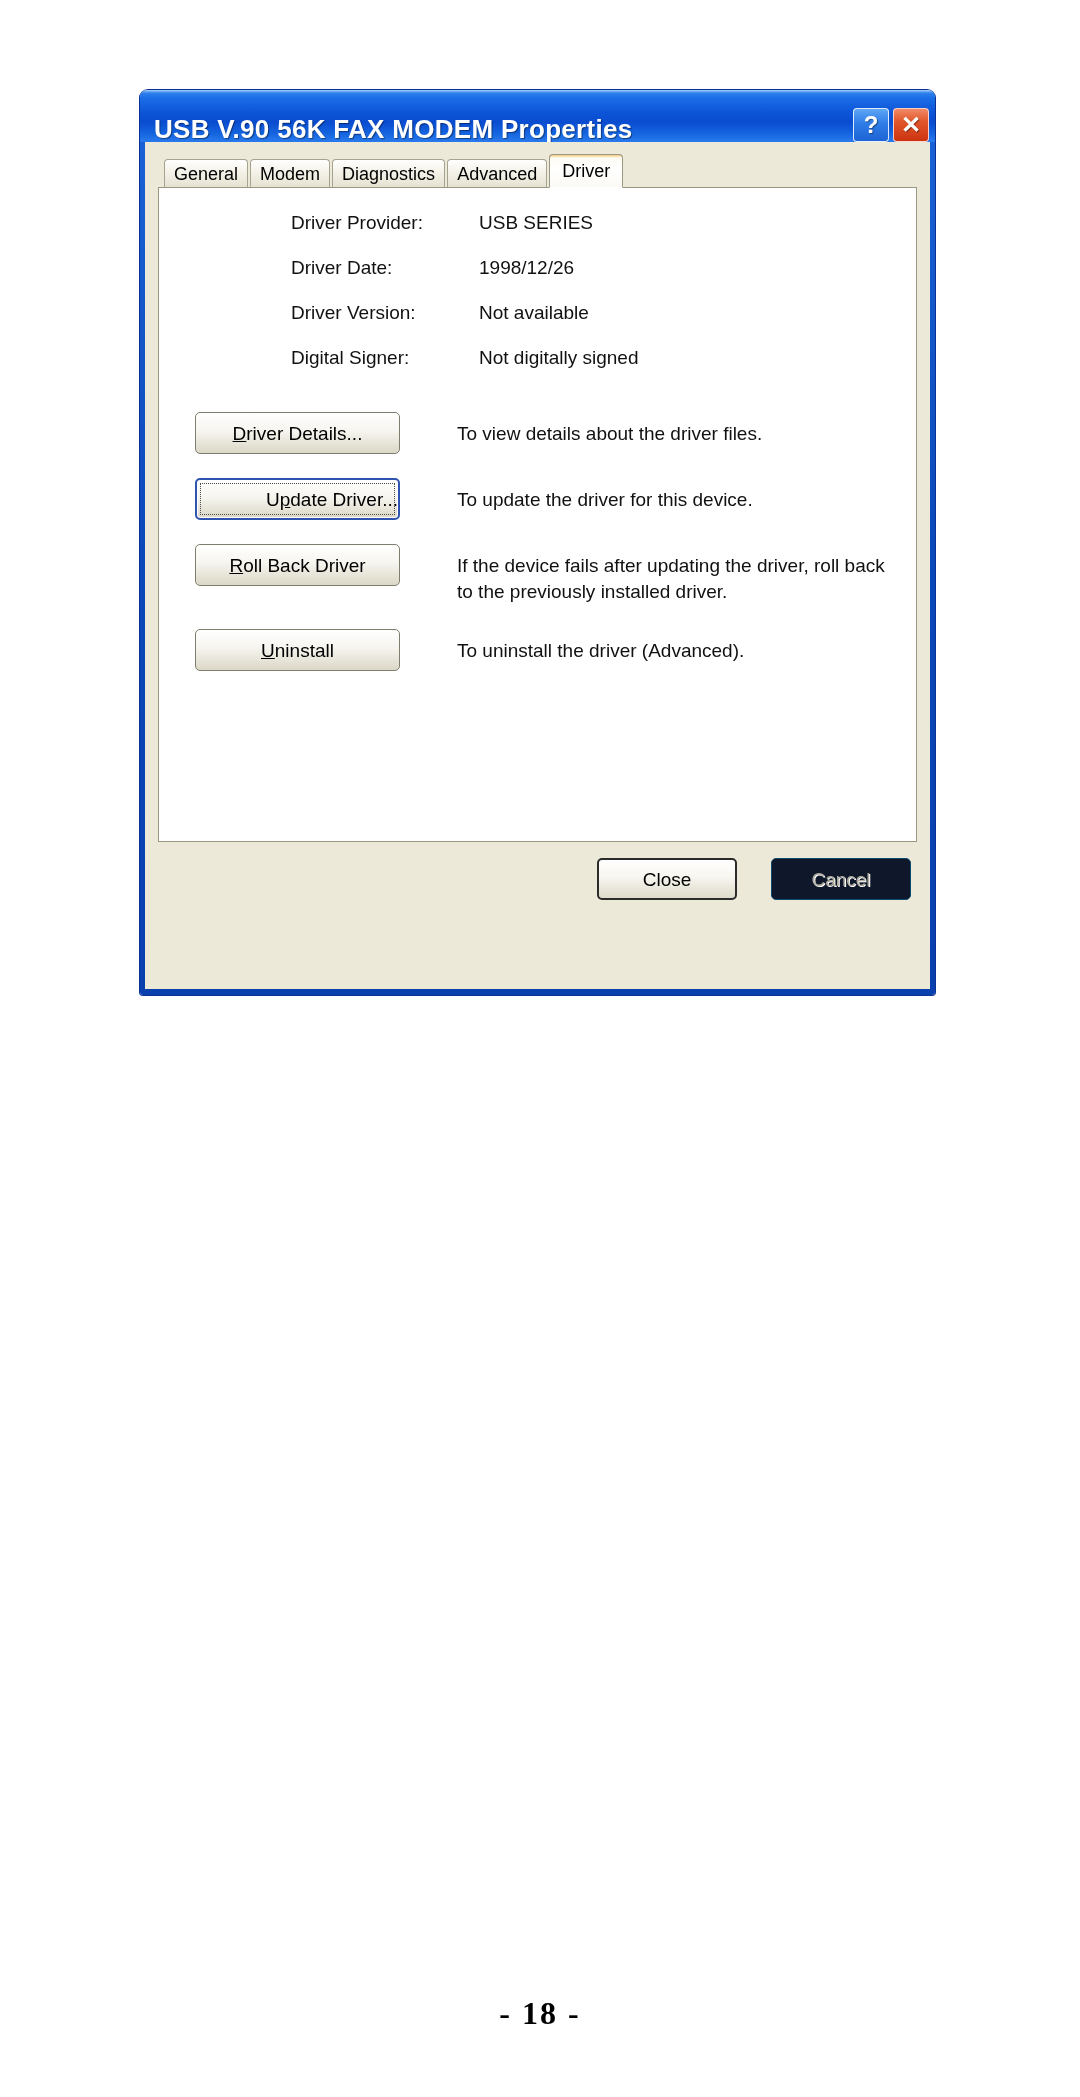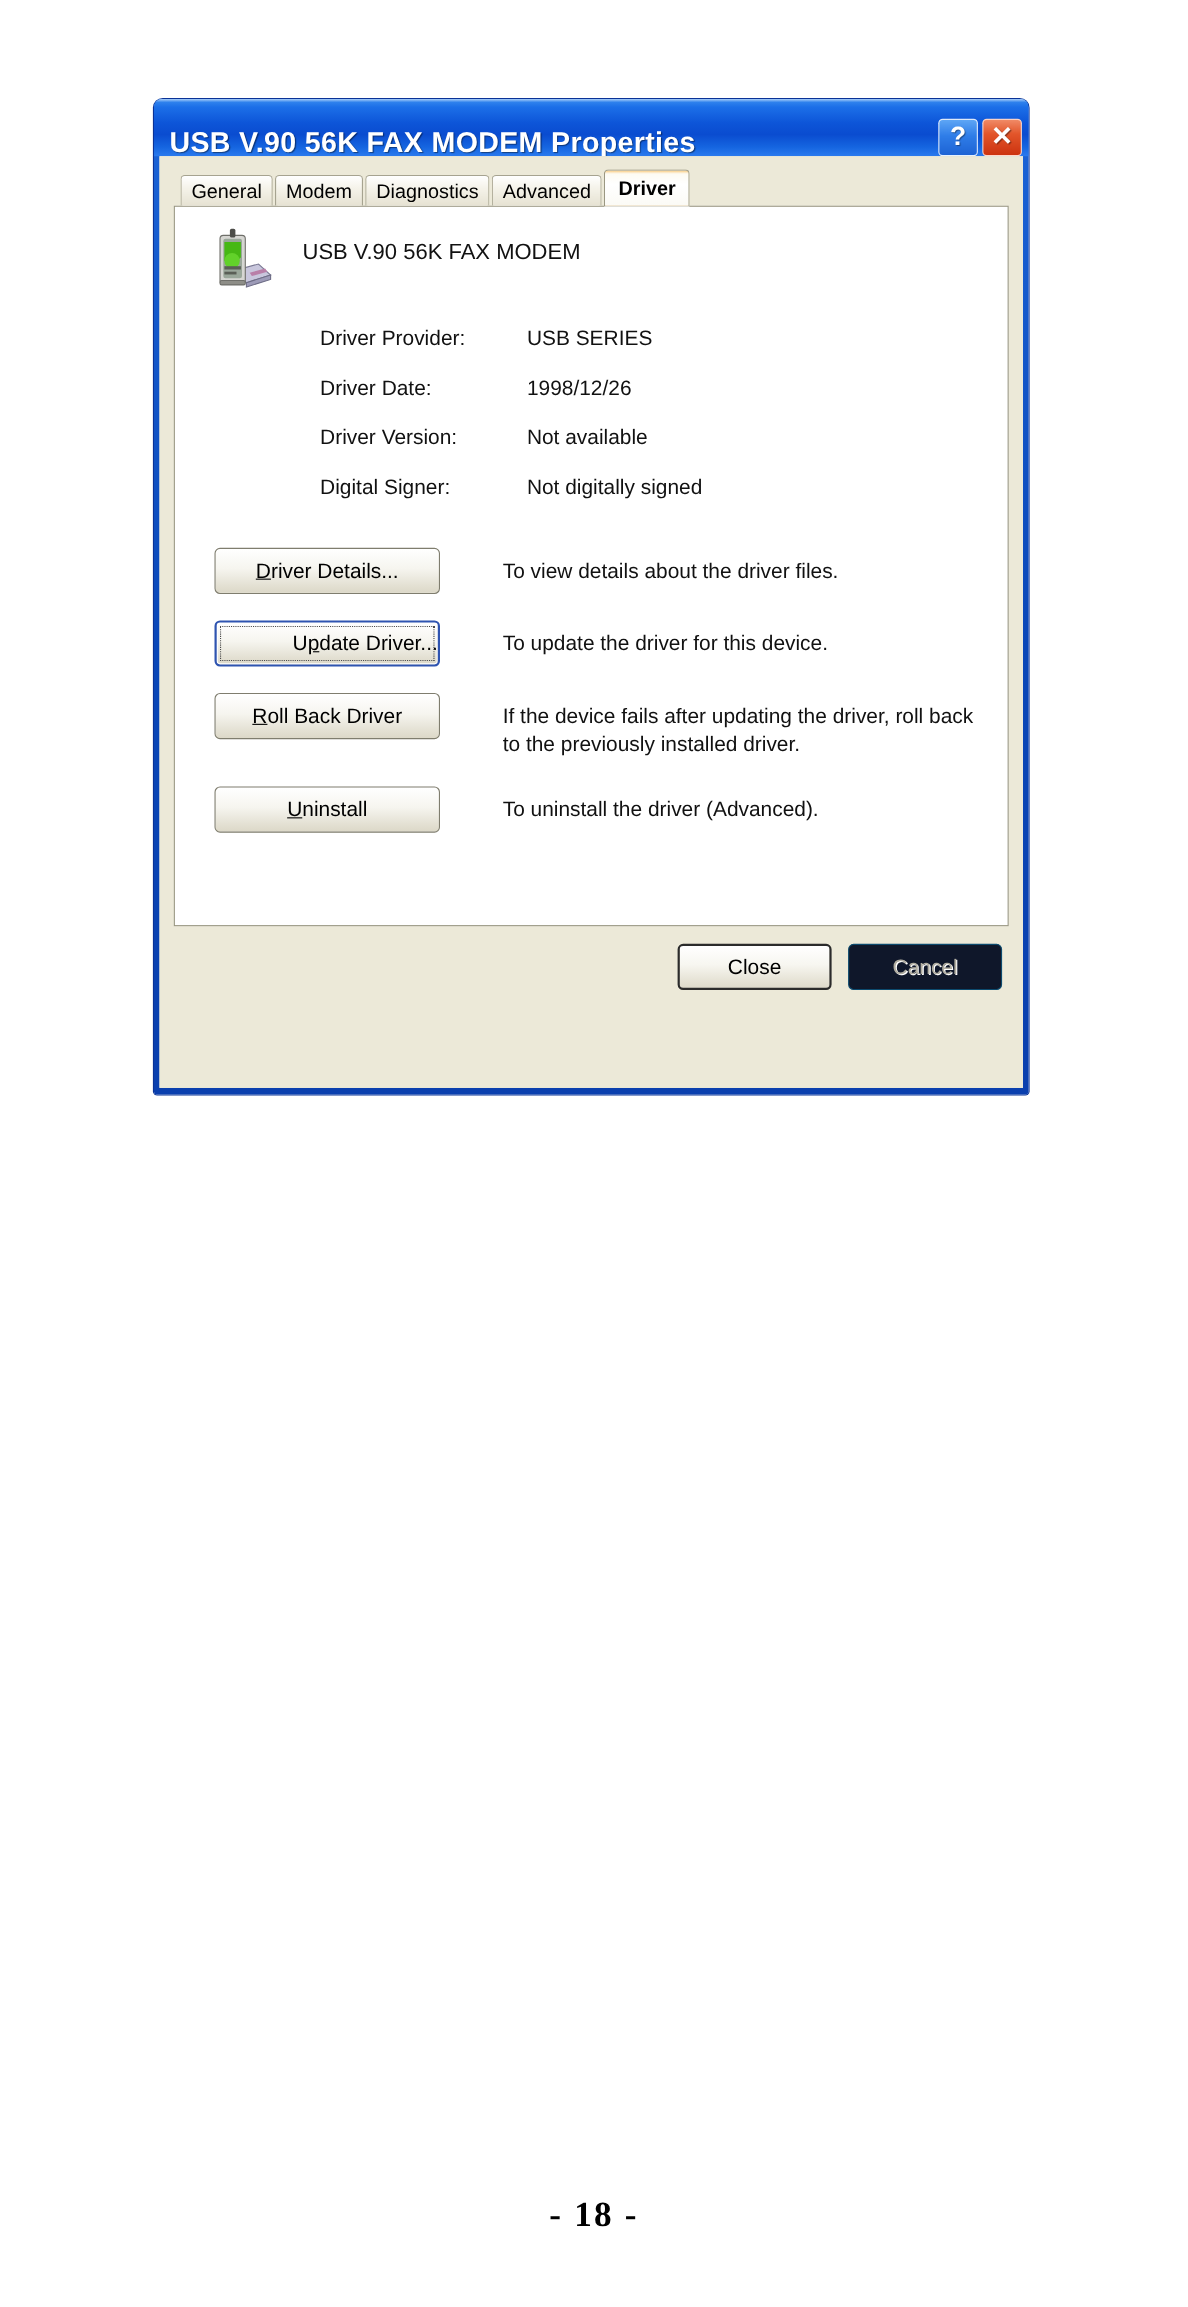--- a/index.html
+++ b/index.html
@@ -129,21 +129,21 @@
     box-sizing: border-box;
     white-space: nowrap;
     line-height: 1;
   }
   .tab.active {
     height: 34px;
     background: linear-gradient(180deg, #f9c97a 0%, #fdfbf3 9%, #ffffff 40%, #fbfaf5 100%);
     border: 1px solid #9a9782;
     border-bottom: 1px solid #ffffff;
     margin-bottom: -1px;
-    font-weight: bold;
+    font-weight: normal;
     padding: 0 12px;
     z-index: 4;
   }
 
   
   #tab-panel {
     position: relative;
     background: #ffffff;
     border: 1px solid #9a9782;
     box-sizing: border-box;
@@ -247,21 +247,21 @@
     max-width: 430px;
   }
 
   
   #dialog-footer {
     margin-top: 16px;
     display: flex;
     justify-content: flex-end;
     align-items: center;
     padding-right: 6px;
-    gap: 15px;
+    gap: 34px;
   }
   .footer-button {
     width: 140px;
     height: 42px;
     border-radius: 5px;
     box-sizing: border-box;
     display: flex;
     align-items: center;
     justify-content: center;
     font-size: 19px;
@@ -319,42 +319,20 @@
       <div class="tab">
         <span>Advanced</span>
       </div>
       <div class="tab active">
         <span>Driver</span>
       </div>
     </div>
 
     <div id="tab-panel">
 
-      <div id="device-header">
-        <div id="device-icon">
-          <svg width="62" height="62" viewBox="0 0 62 62" aria-hidden="true">
-
-            <path d="M22 40 L44 34 L55 44 L33 51 Z" fill="#c9c7dd" stroke="#7b7a94" stroke-width="1"></path>
-            <path d="M33 51 L55 44 L55 48 L33 55 Z" fill="#9d9bb8" stroke="#6e6d86" stroke-width="1"></path>
-            <path d="M36 42 L50 38 L52 41 L38 45 Z" fill="#b97fa8"></path>
-
-            <rect x="9" y="8" width="23" height="44" rx="3" fill="#d6d6d2" stroke="#6f6f6a" stroke-width="1"></rect>
-            <rect x="12" y="11" width="17" height="36" rx="2" fill="#9aa79a"></rect>
-
-            <path d="M13 14 h15 v14 q-7 7 -15 3 Z" fill="#46b814"></path>
-            <ellipse cx="20" cy="31" rx="7" ry="7" fill="#62d22a"></ellipse>
-            <rect x="13" y="36" width="15" height="3" fill="#5a5f56"></rect>
-            <rect x="13" y="41" width="11" height="2.5" fill="#5a5f56"></rect>
-
-            <rect x="18" y="2" width="5" height="8" rx="1.5" fill="#4c4c48"></rect>
-            <rect x="9" y="49" width="23" height="4" rx="1.5" fill="#8e8e88" stroke="#6f6f6a" stroke-width="1"></rect>
-          </svg>
-        </div>
-        <div id="device-name">USB V.90 56K FAX MODEM</div>
-      </div>
 
       <div id="driver-info">
         <div class="info-row">
           <div class="info-label">Driver Provider:</div>
           <div class="info-value">USB SERIES</div>
         </div>
         <div class="info-row">
           <div class="info-label">Driver Date:</div>
           <div class="info-value">1998/12/26</div>
         </div>

